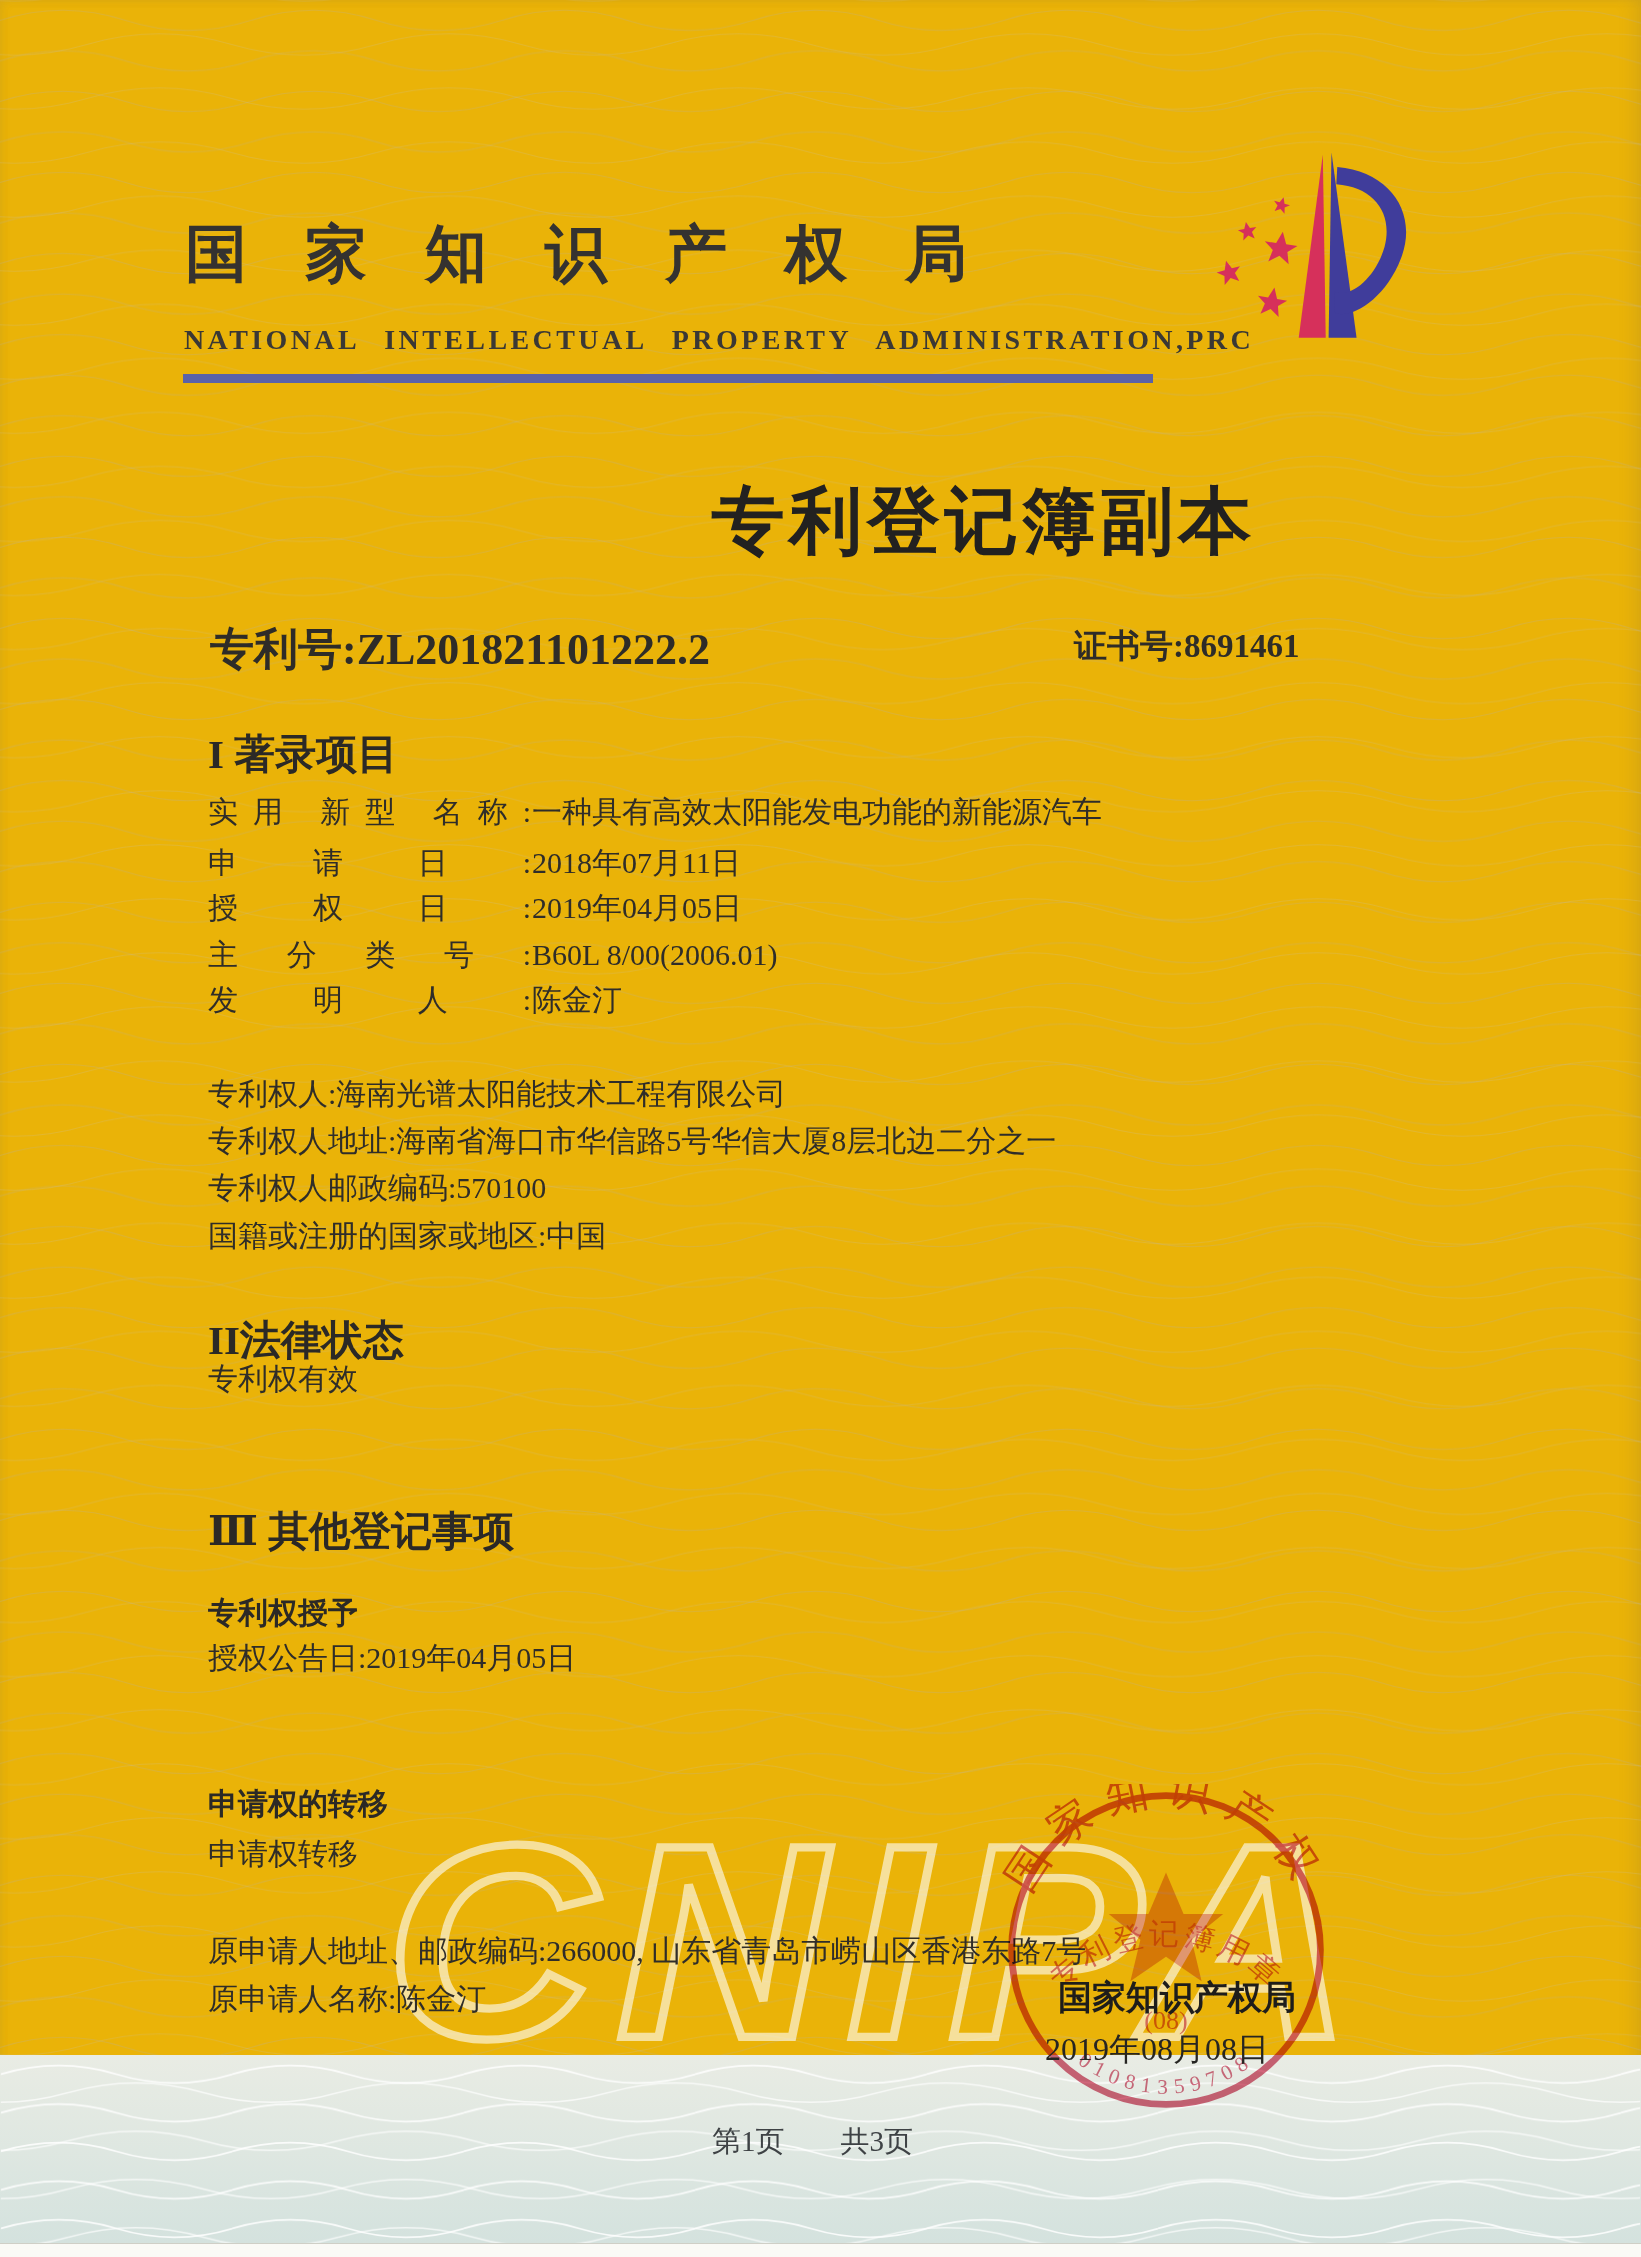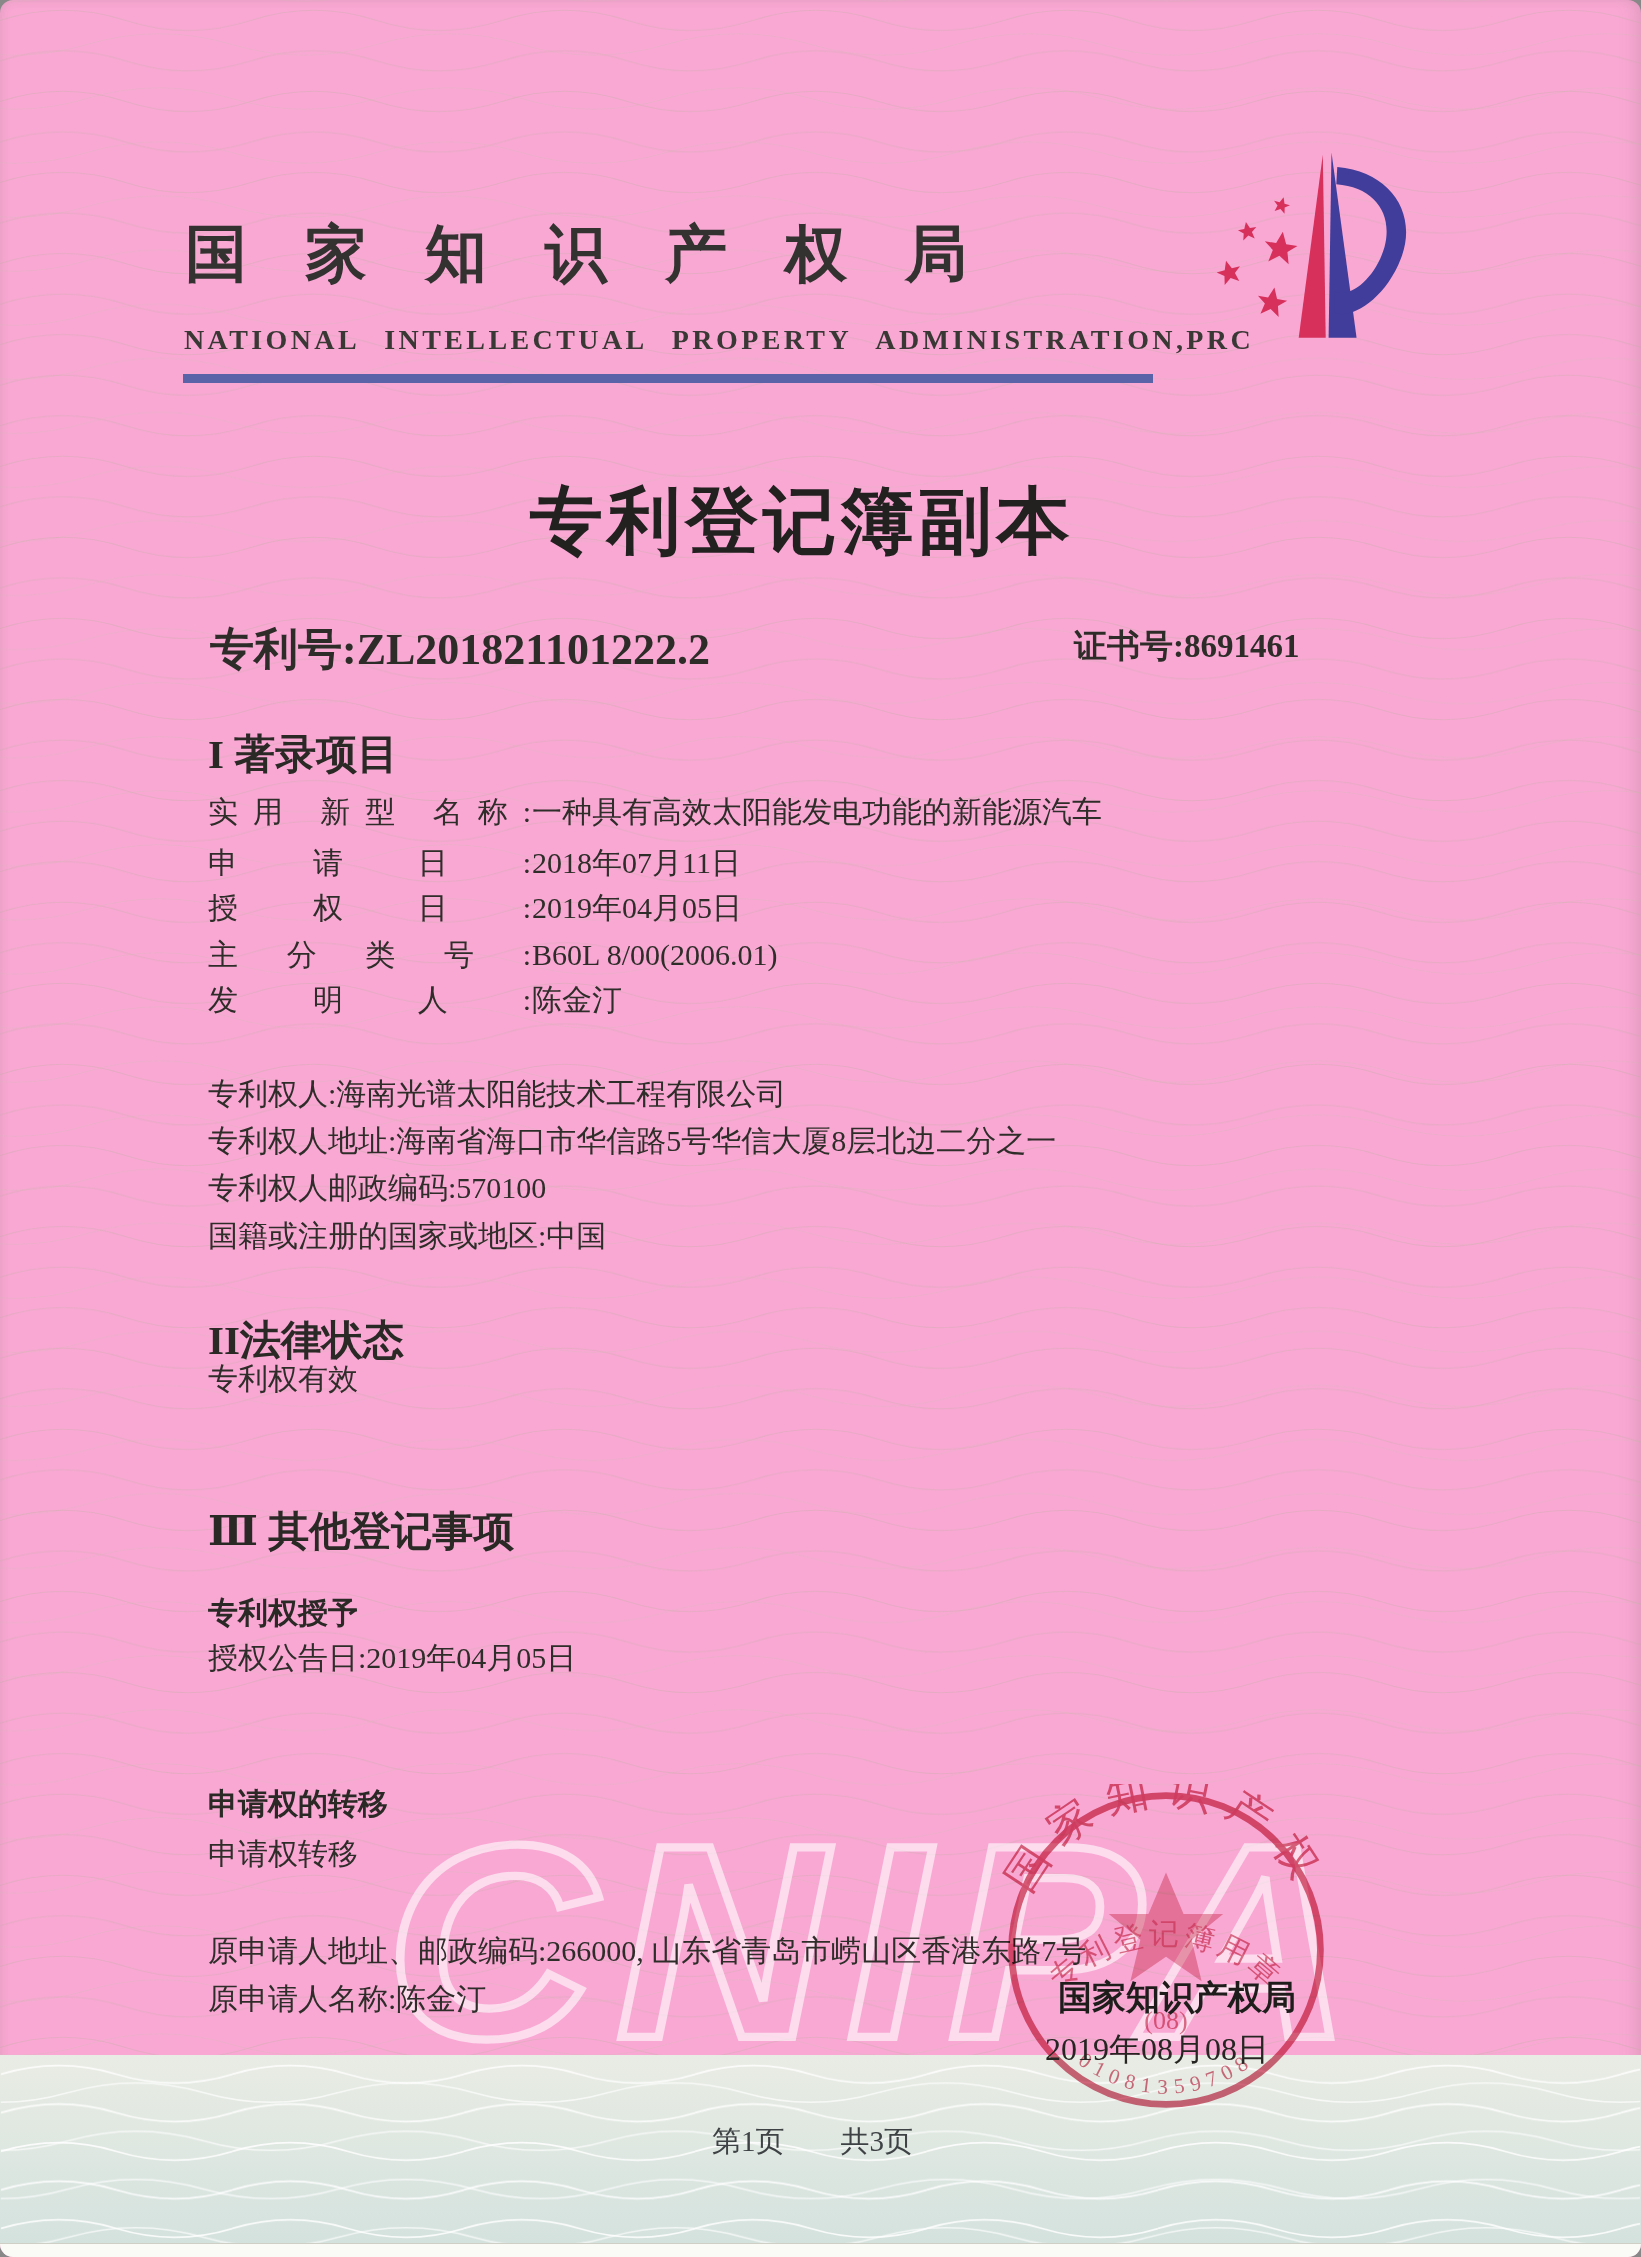--- a/index.html
+++ b/index.html
@@ -1,40 +1,39 @@
 <!DOCTYPE html>
 <html><head>
 <meta charset="utf-8">
 <style>
   html,body{margin:0;padding:0;background:#888;}
   .page{
     position:relative;
     width:1641px;height:2257px;
-    background:#f9a8d4;
+    background:#eab308;
     overflow:hidden;
     font-family:"Liberation Serif","DejaVu Serif",serif;
     box-shadow:inset -5.8px -7.7px 17.4px rgba(100,95,80,0.14), inset 1.9px 1.9px 7.7px rgba(120,115,100,0.08);
-    border-radius:13px;
   }
   .texture{position:absolute;left:0;top:0;z-index:0;pointer-events:none;}
   .band{
     position:absolute;left:0;right:0;top:2055px;height:189px;z-index:0;
     background:linear-gradient(#ece feb, #d5e2de);
     background:linear-gradient(#e9ece4,#d4e2de);
   }
   .band svg{position:absolute;left:0;top:0;}
   .bottom-strip{position:absolute;left:0;right:0;bottom:0;height:12.6px;background:#fafaf6;z-index:1;border-top:1px solid #cfcfc6;}
   .t{position:absolute;white-space:nowrap;color:#2e2c28;z-index:2;}
   
   .agency-cn{left:185px;top:212px;font-size:62px;font-weight:700;letter-spacing:58px;color:#343230;}
   .agency-en{left:184px;top:324px;font-size:28px;font-weight:700;letter-spacing:3.4px;word-spacing:15.4px;color:#3a3835;}
   .rule{position:absolute;left:183px;top:374px;width:970px;height:8.7px;background:#5a62a8;z-index:2;}
   .logo{position:absolute;left:1202px;top:114px;z-index:2;}
   
-  .doc-title{left:348px;top:473px;width:908px;text-align:center;font-size:73px;font-weight:700;letter-spacing:4.8px;color:#222120;}
+  .doc-title{left:348px;top:473px;width:908px;text-align:right;font-size:73px;font-weight:700;letter-spacing:4.8px;color:#222120;}
   .patent-no{left:210px;top:620px;font-size:44px;font-weight:600;}
   .cert-no{left:1074px;top:624px;font-size:33px;font-weight:600;}
   
   .h{font-size:41px;font-weight:700;color:#2b2926;}
   .body-line{font-size:30px;color:#2f2d29;}
   .row{position:absolute;left:208px;font-size:30px;color:#2f2d29;z-index:2;white-space:nowrap;}
   .lbl{display:inline-block;width:323px;text-align:justify;text-align-last:justify;-moz-text-align-last:justify;}
   .val{display:inline-block;margin-left:1px;}
   
   .watermark{

